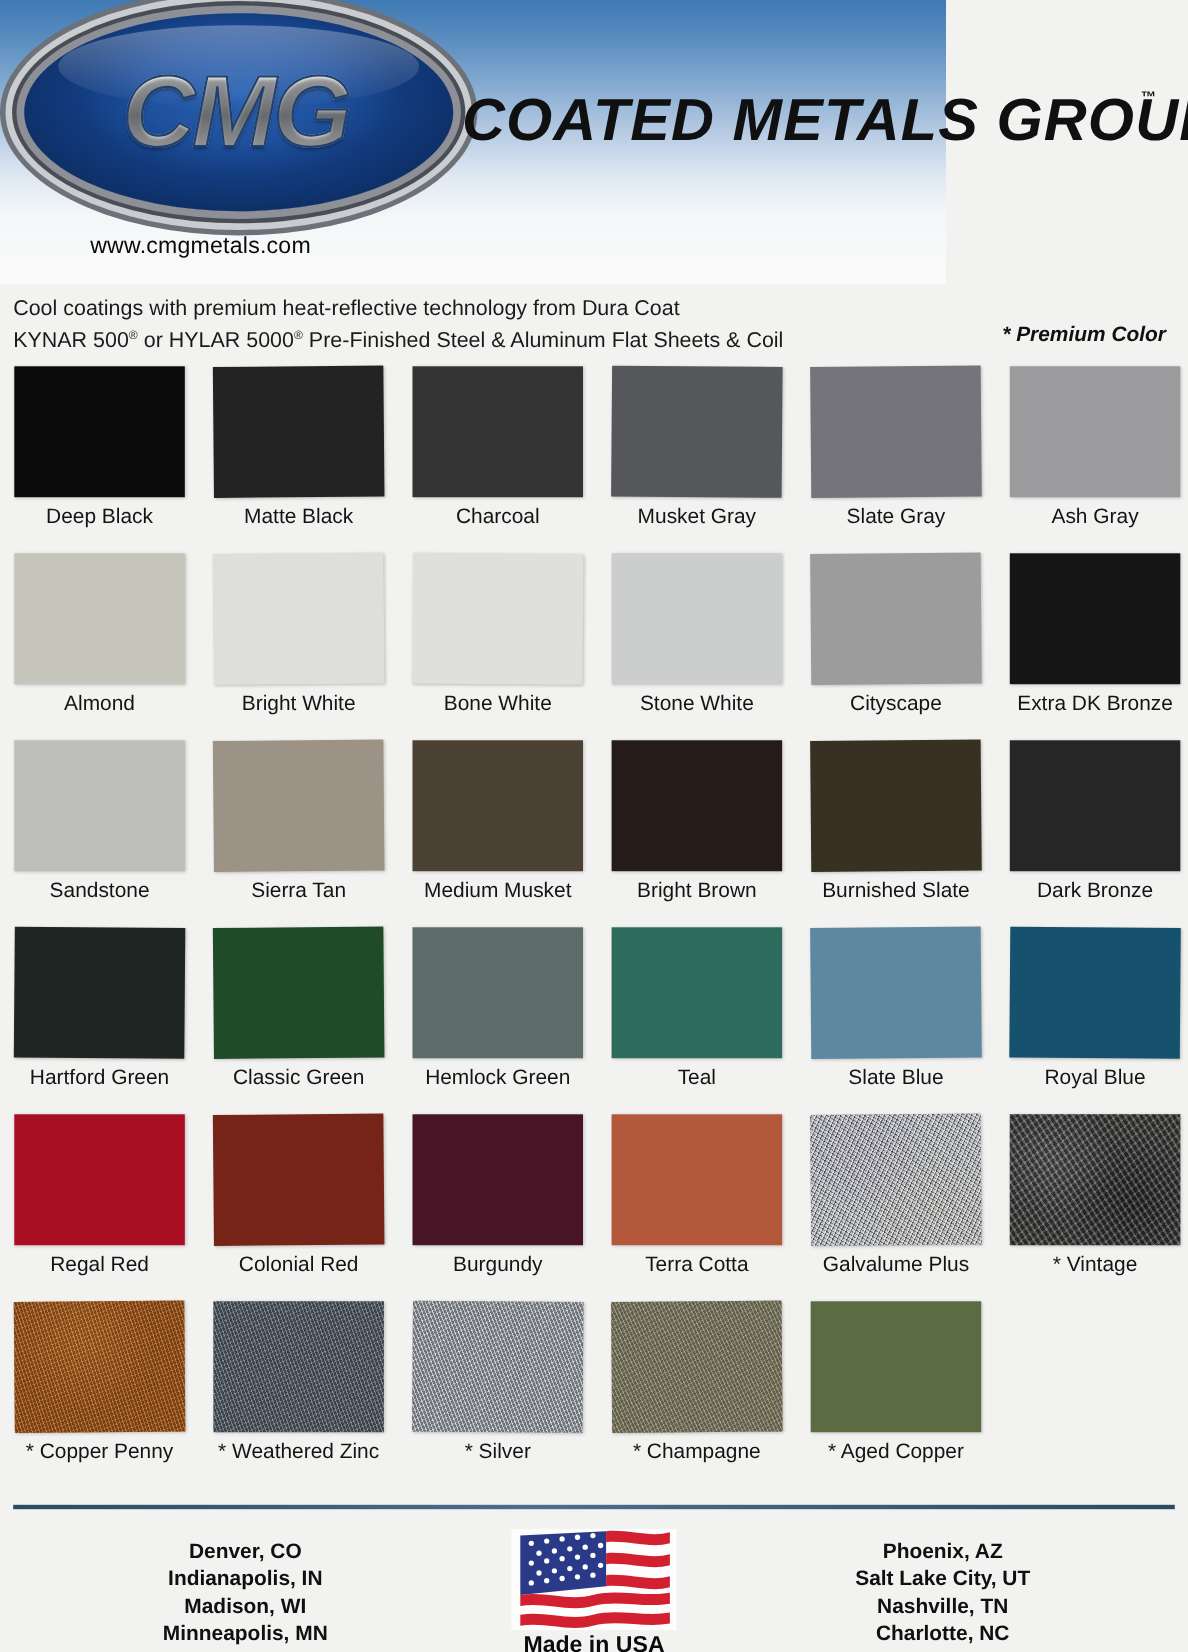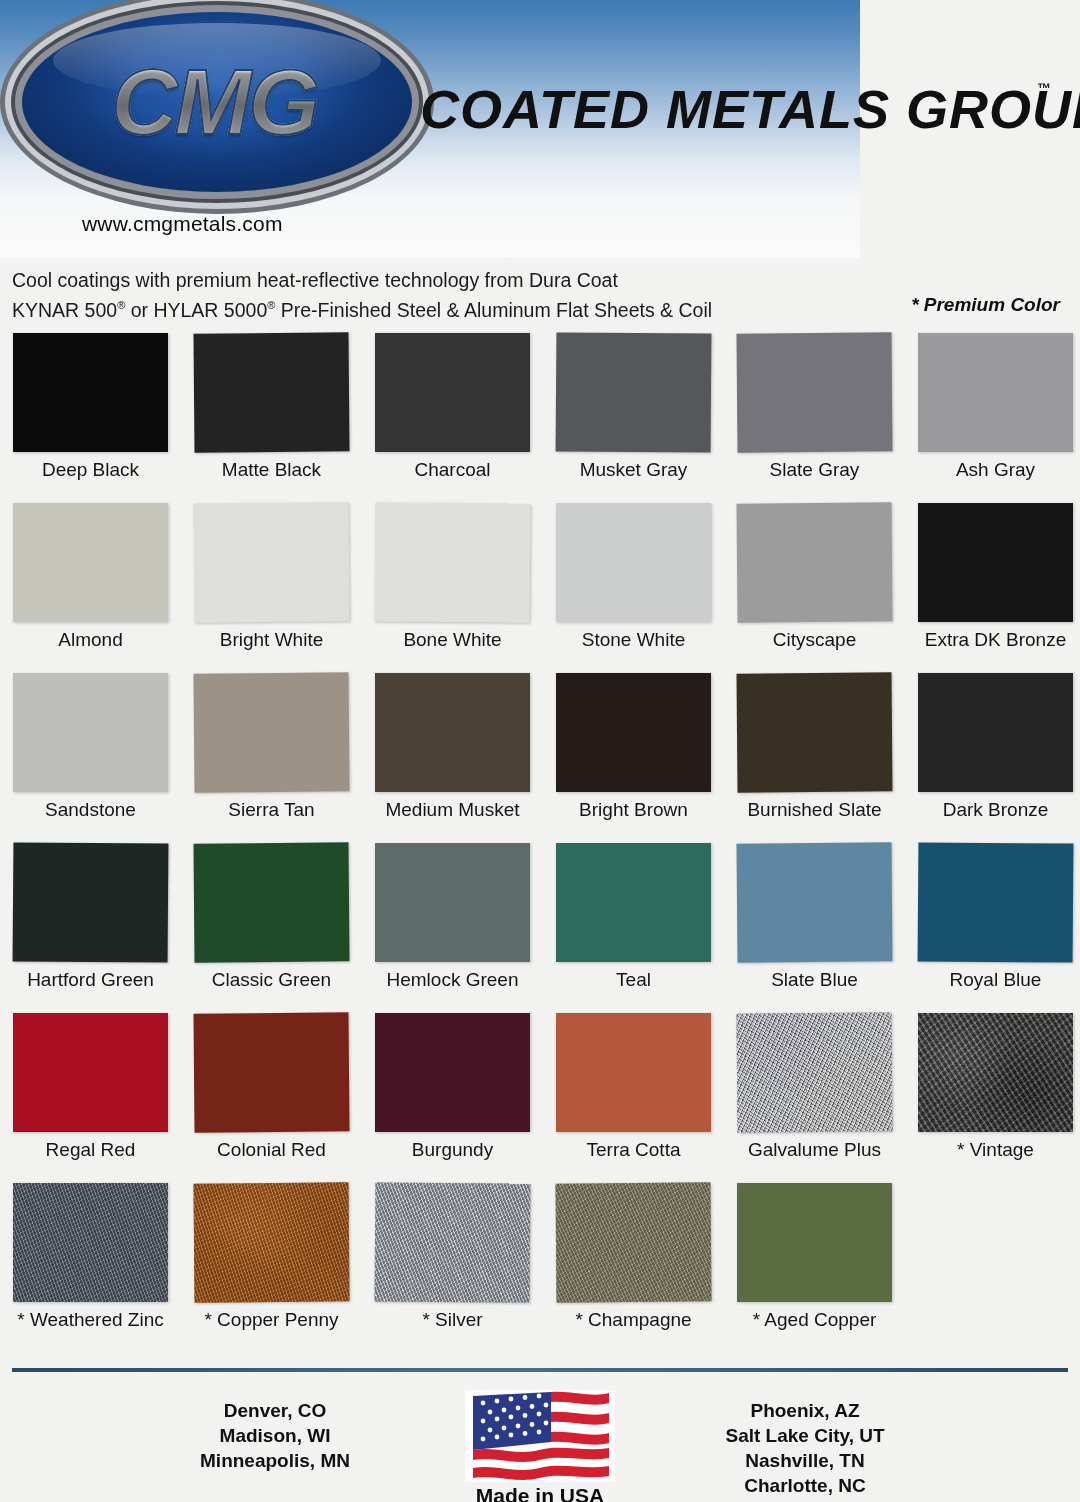--- a/index.html
+++ b/index.html
@@ -161,21 +161,21 @@
   }
 
   
   .footer-rule {
     position:absolute; left:12px; top:1368px; width:1056px; height:4px;
     background:linear-gradient(to right,#2b4a63,#4a6f8c 45%,#2b4a63);
   }
   .footer {
     position:absolute; left:0; top:1390px; width:1080px; height:112px;
     display:flex; align-items:flex-start; justify-content:center;
-    gap:40px;
+    gap:92px;
   }
   .cities {
     font-size:19px; font-weight:bold; color:#101010;
     line-height:25px; text-align:center; padding-top:8px;
     width:290px;
   }
   .flag-block { width:160px; text-align:center; }
   .flag {
     width:150px; height:92px; margin:0 auto;
     position:relative; overflow:hidden; background:#fdfdfd;
@@ -318,45 +318,46 @@
     </div>
     <div class="cell">
       <div class="swatch tilt tex-galvalume"></div>
       <div class="cell-label">Galvalume Plus</div>
     </div>
     <div class="cell">
       <div class="swatch tex-vintage"></div>
       <div class="cell-label">* Vintage</div>
     </div>
     <div class="cell">
+      <div class="swatch tilt tex-copper"></div>
+      <div class="cell-label">* Copper Penny</div>
+    </div>
+    <div class="cell">
       <div class="swatch tex-zinc"></div>
       <div class="cell-label">* Weathered Zinc</div>
-    </div>
-    <div class="cell">
-      <div class="swatch tilt tex-copper"></div>
-      <div class="cell-label">* Copper Penny</div>
     </div>
     <div class="cell">
       <div class="swatch tilt2 tex-silver"></div>
       <div class="cell-label">* Silver</div>
     </div>
     <div class="cell">
       <div class="swatch tilt tex-champagne"></div>
       <div class="cell-label">* Champagne</div>
     </div>
     <div class="cell">
       <div class="swatch" style="background: rgb(91, 108, 66);"></div>
       <div class="cell-label">* Aged Copper</div>
     </div>
   </div>
 
 <div class="footer-rule"></div>
 <div class="footer">
   <div class="cities">
       <div>Denver, CO</div>
+      <div>Indianapolis, IN</div>
       <div>Madison, WI</div>
       <div>Minneapolis, MN</div>
     </div>
   <div class="flag-block">
     <div class="flag">
       <svg width="150" height="92" viewBox="0 0 150 92" aria-hidden="true">
         <path d="M8,6 L86,2 L86,52 L8,60 Z" fill="#2b3a88"></path>
         <g fill="#ffffff">
           <circle cx="18" cy="13" r="2.4"></circle>
             <circle cx="32" cy="11" r="2.4"></circle>

